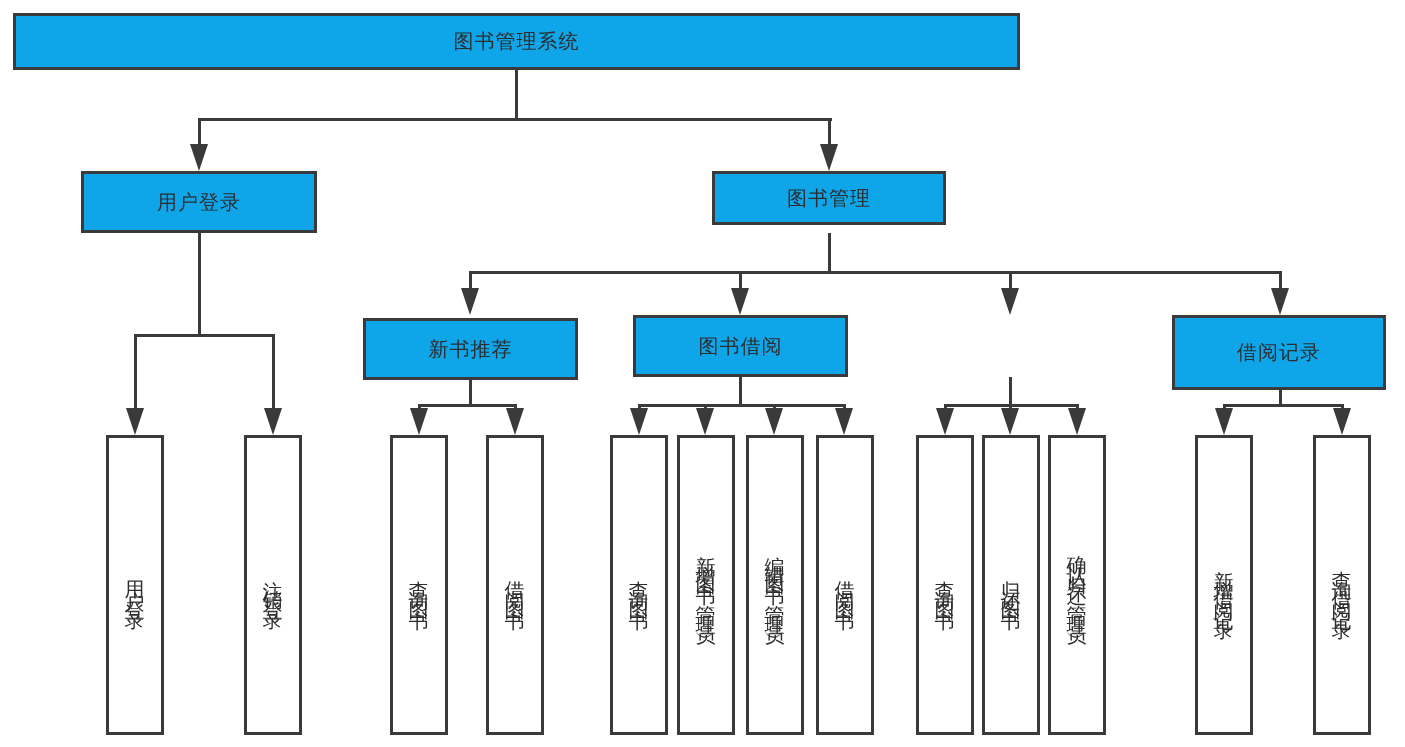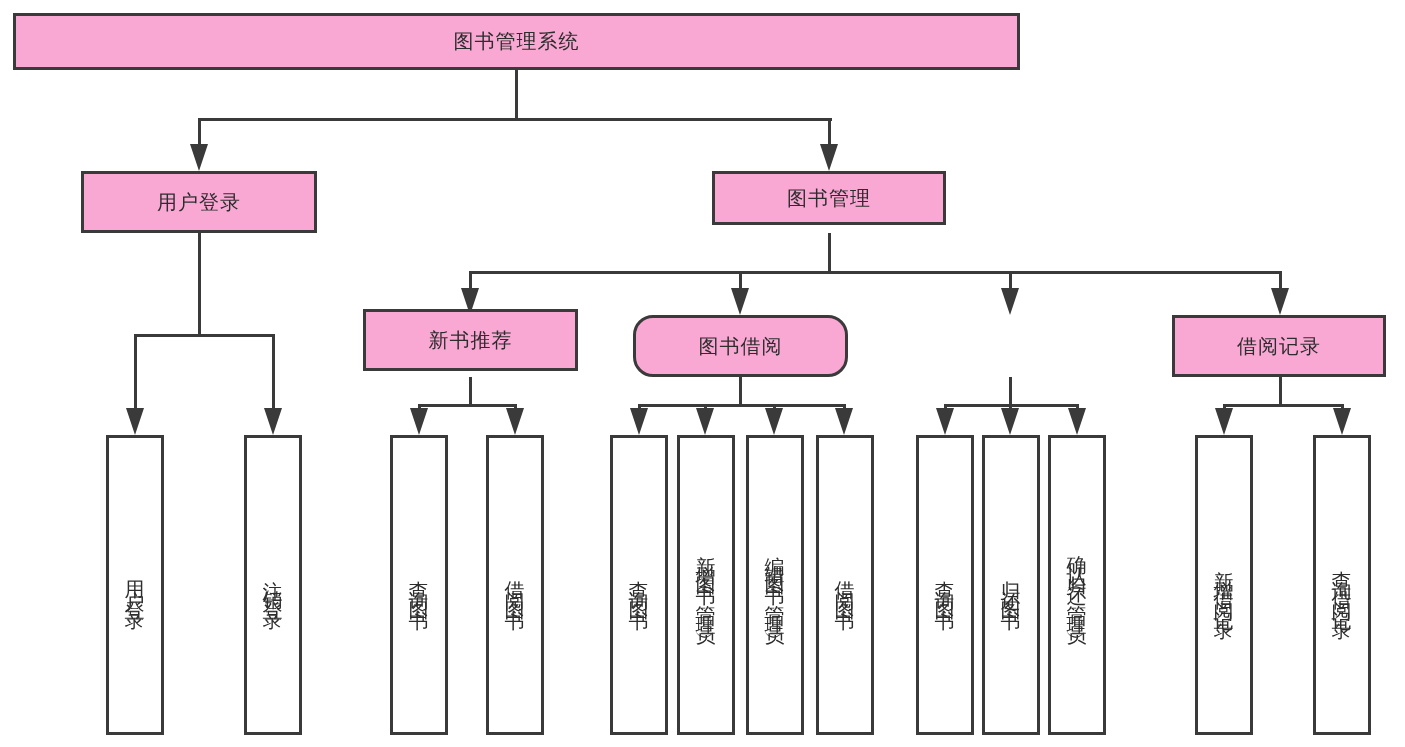--- a/index.html
+++ b/index.html
@@ -8,21 +8,21 @@
     background:#ffffff;
   }
   .canvas {
     position:relative;
     width:1405px; height:747px;
     background:#ffffff;
     overflow:hidden;
   }
   .node {
     position:absolute;
-    background:#f9a8d4;
+    background:#0ea5e9;
     border:3px solid #3a3a3a;
     box-sizing:border-box;
     display:flex;
     align-items:center;
     justify-content:center;
     font-size:20px;
     color:#2d2d2d;
     letter-spacing:1px;
     z-index:2;
   }
@@ -98,27 +98,27 @@
   <div class="hl" style="left:469px; top:271px; width:813px;"></div>
   <div class="vl" style="left:469px; top:271px; height:30px;"></div>
   <div class="arrow" style="left:461px; top:288px;"></div>
   <div class="vl" style="left:739px; top:271px; height:30px;"></div>
   <div class="arrow" style="left:731px; top:288px;"></div>
   <div class="vl" style="left:1009px; top:271px; height:30px;"></div>
   <div class="arrow" style="left:1001px; top:288px;"></div>
   <div class="vl" style="left:1279px; top:271px; height:30px;"></div>
   <div class="arrow" style="left:1271px; top:288px;"></div>
 
-  <div class="node" style="left:363px; top:309px; width:215px; height:62px;">
+  <div class="node" style="left:363px; top:318px; width:215px; height:62px;">
     <span>新书推荐</span>
   </div>
-  <div class="node" style="left:633px; top:315px; width:215px; height:62px;border-radius:20px;">
+  <div class="node" style="left:633px; top:315px; width:215px; height:62px;">
     <span>图书借阅</span>
   </div>
-  <div class="node" style="left:1172px; top:315px; width:214px; height:62px;">
+  <div class="node" style="left:1172px; top:315px; width:214px; height:75px;">
     <span>借阅记录</span>
   </div>
 
   <div class="vl" style="left:469px; top:377px; height:30px;"></div>
   <div class="hl" style="left:418px; top:404px; width:99px;"></div>
   <div class="vl" style="left:418px; top:404px; height:18px;"></div>
   <div class="arrow" style="left:410px; top:408px;"></div>
   <div class="vl" style="left:514px; top:404px; height:18px;"></div>
   <div class="arrow" style="left:506px; top:408px;"></div>
 

